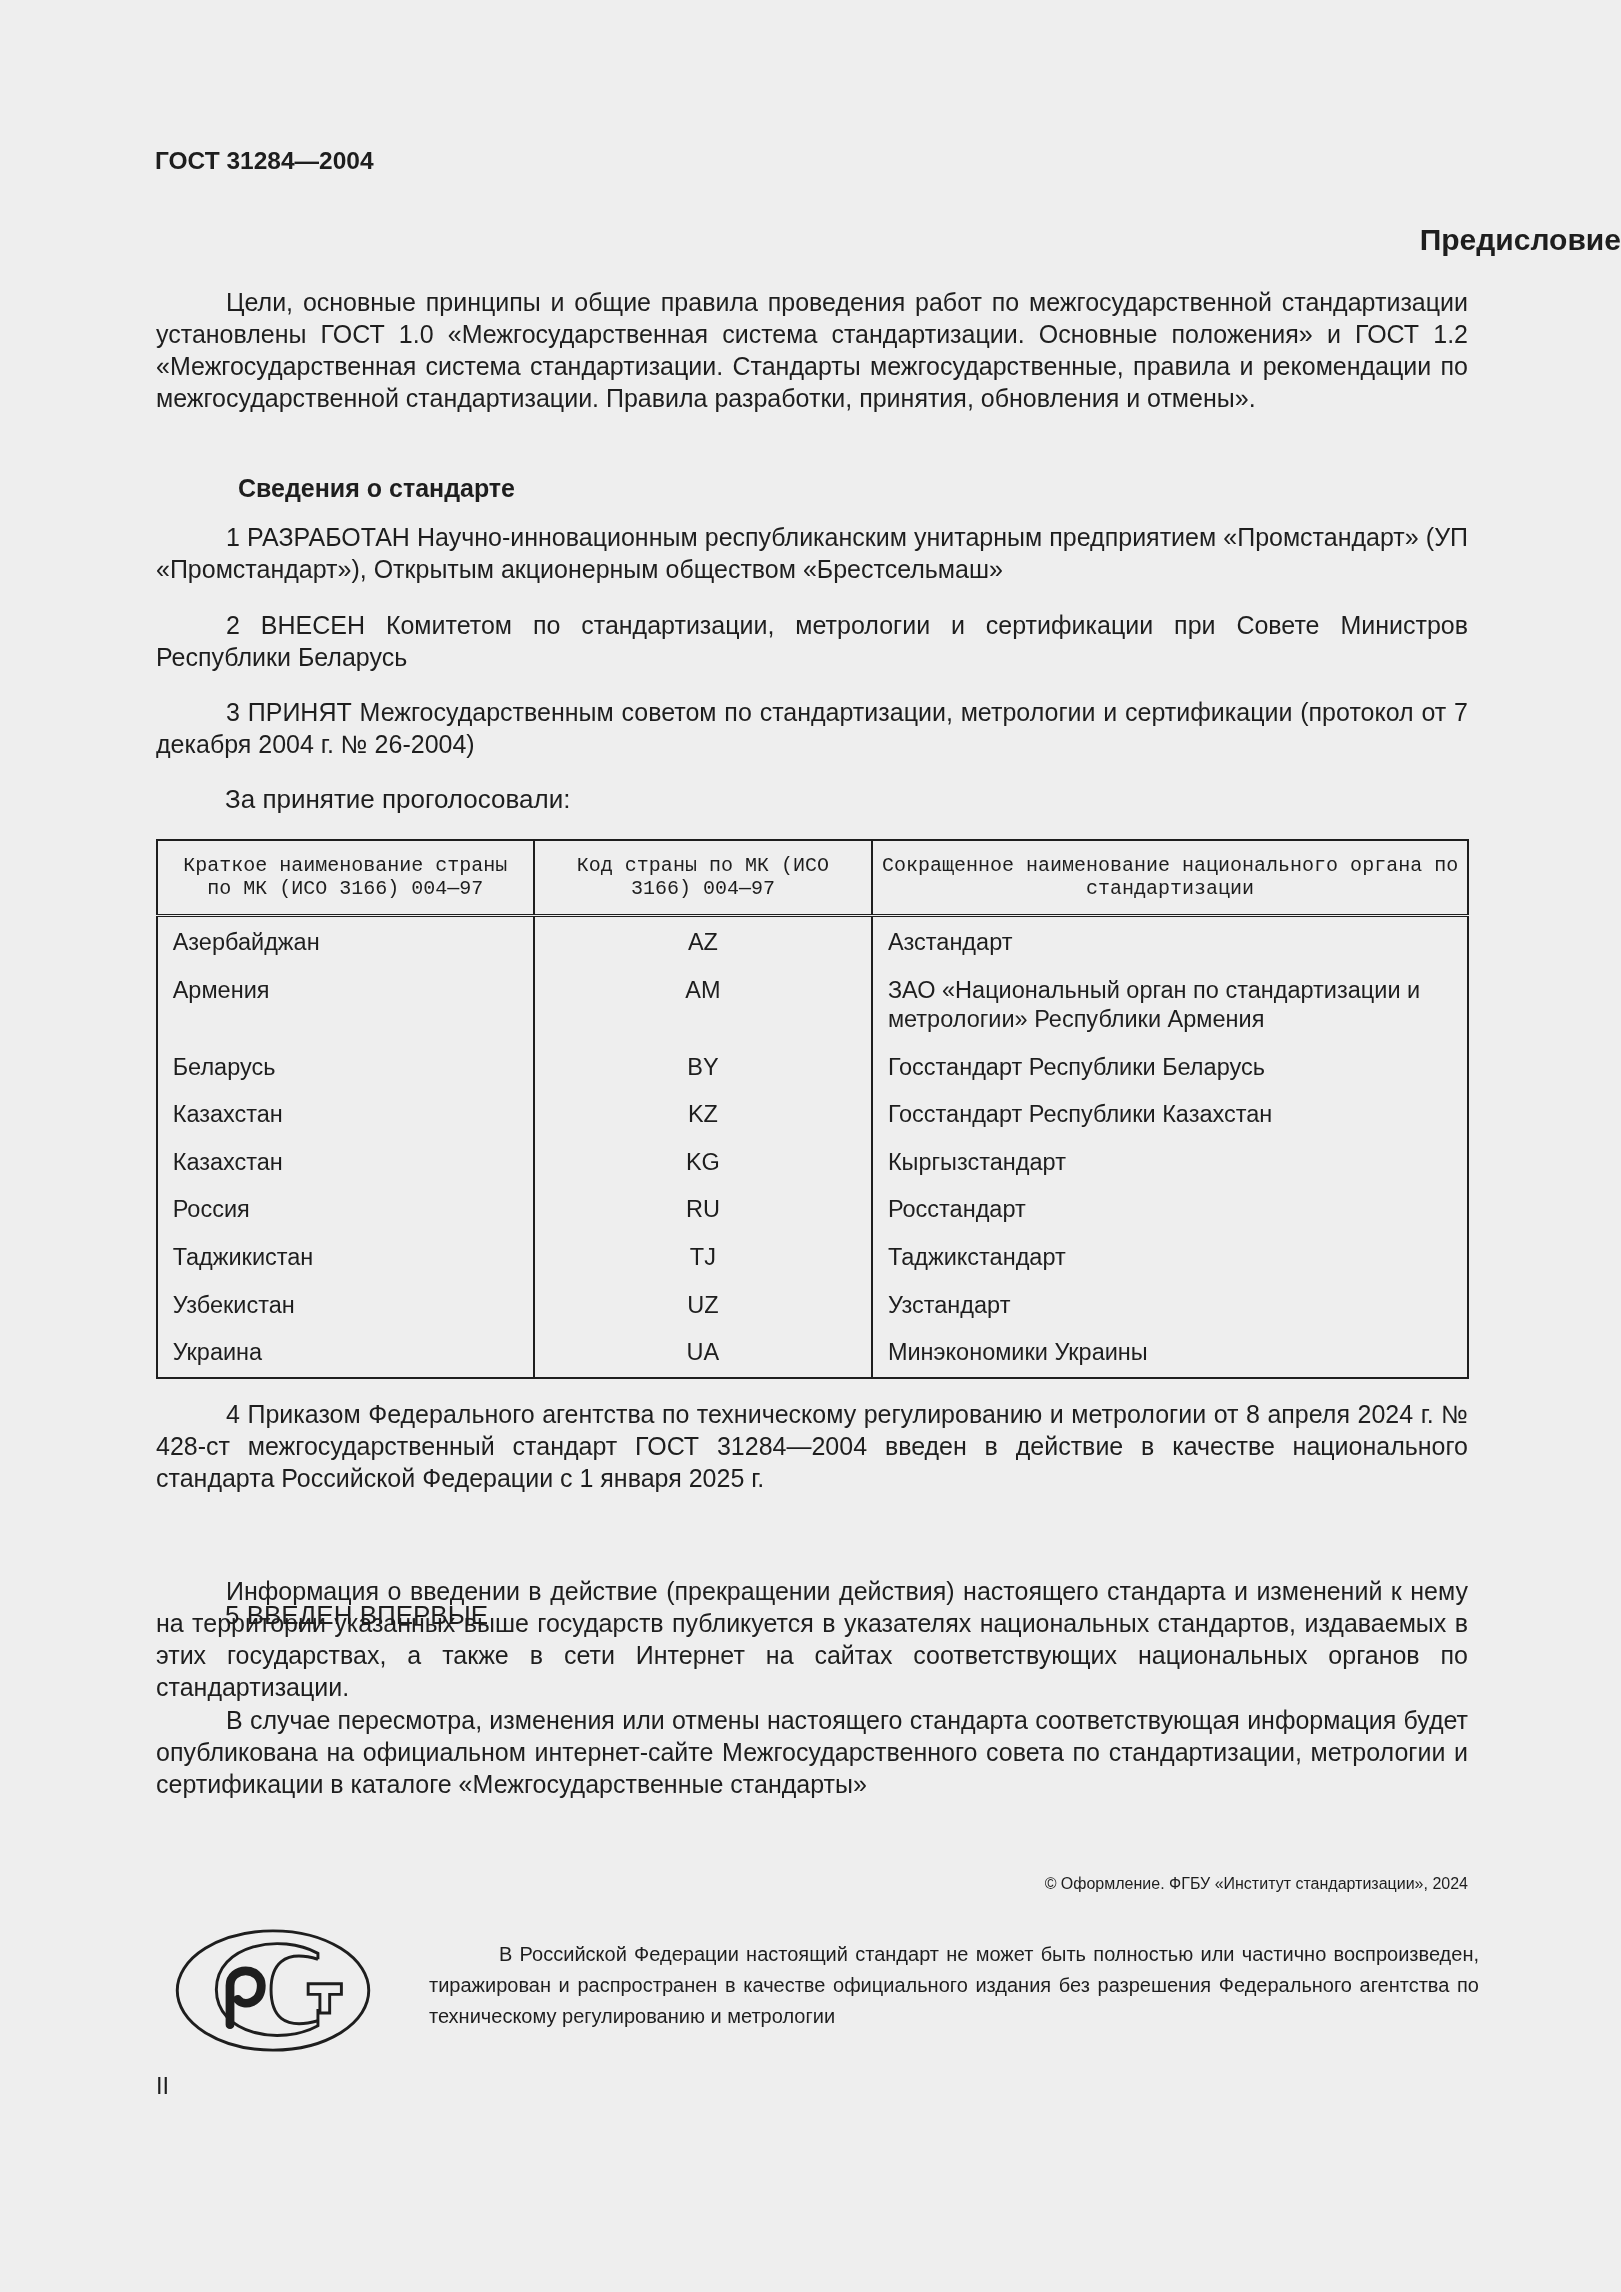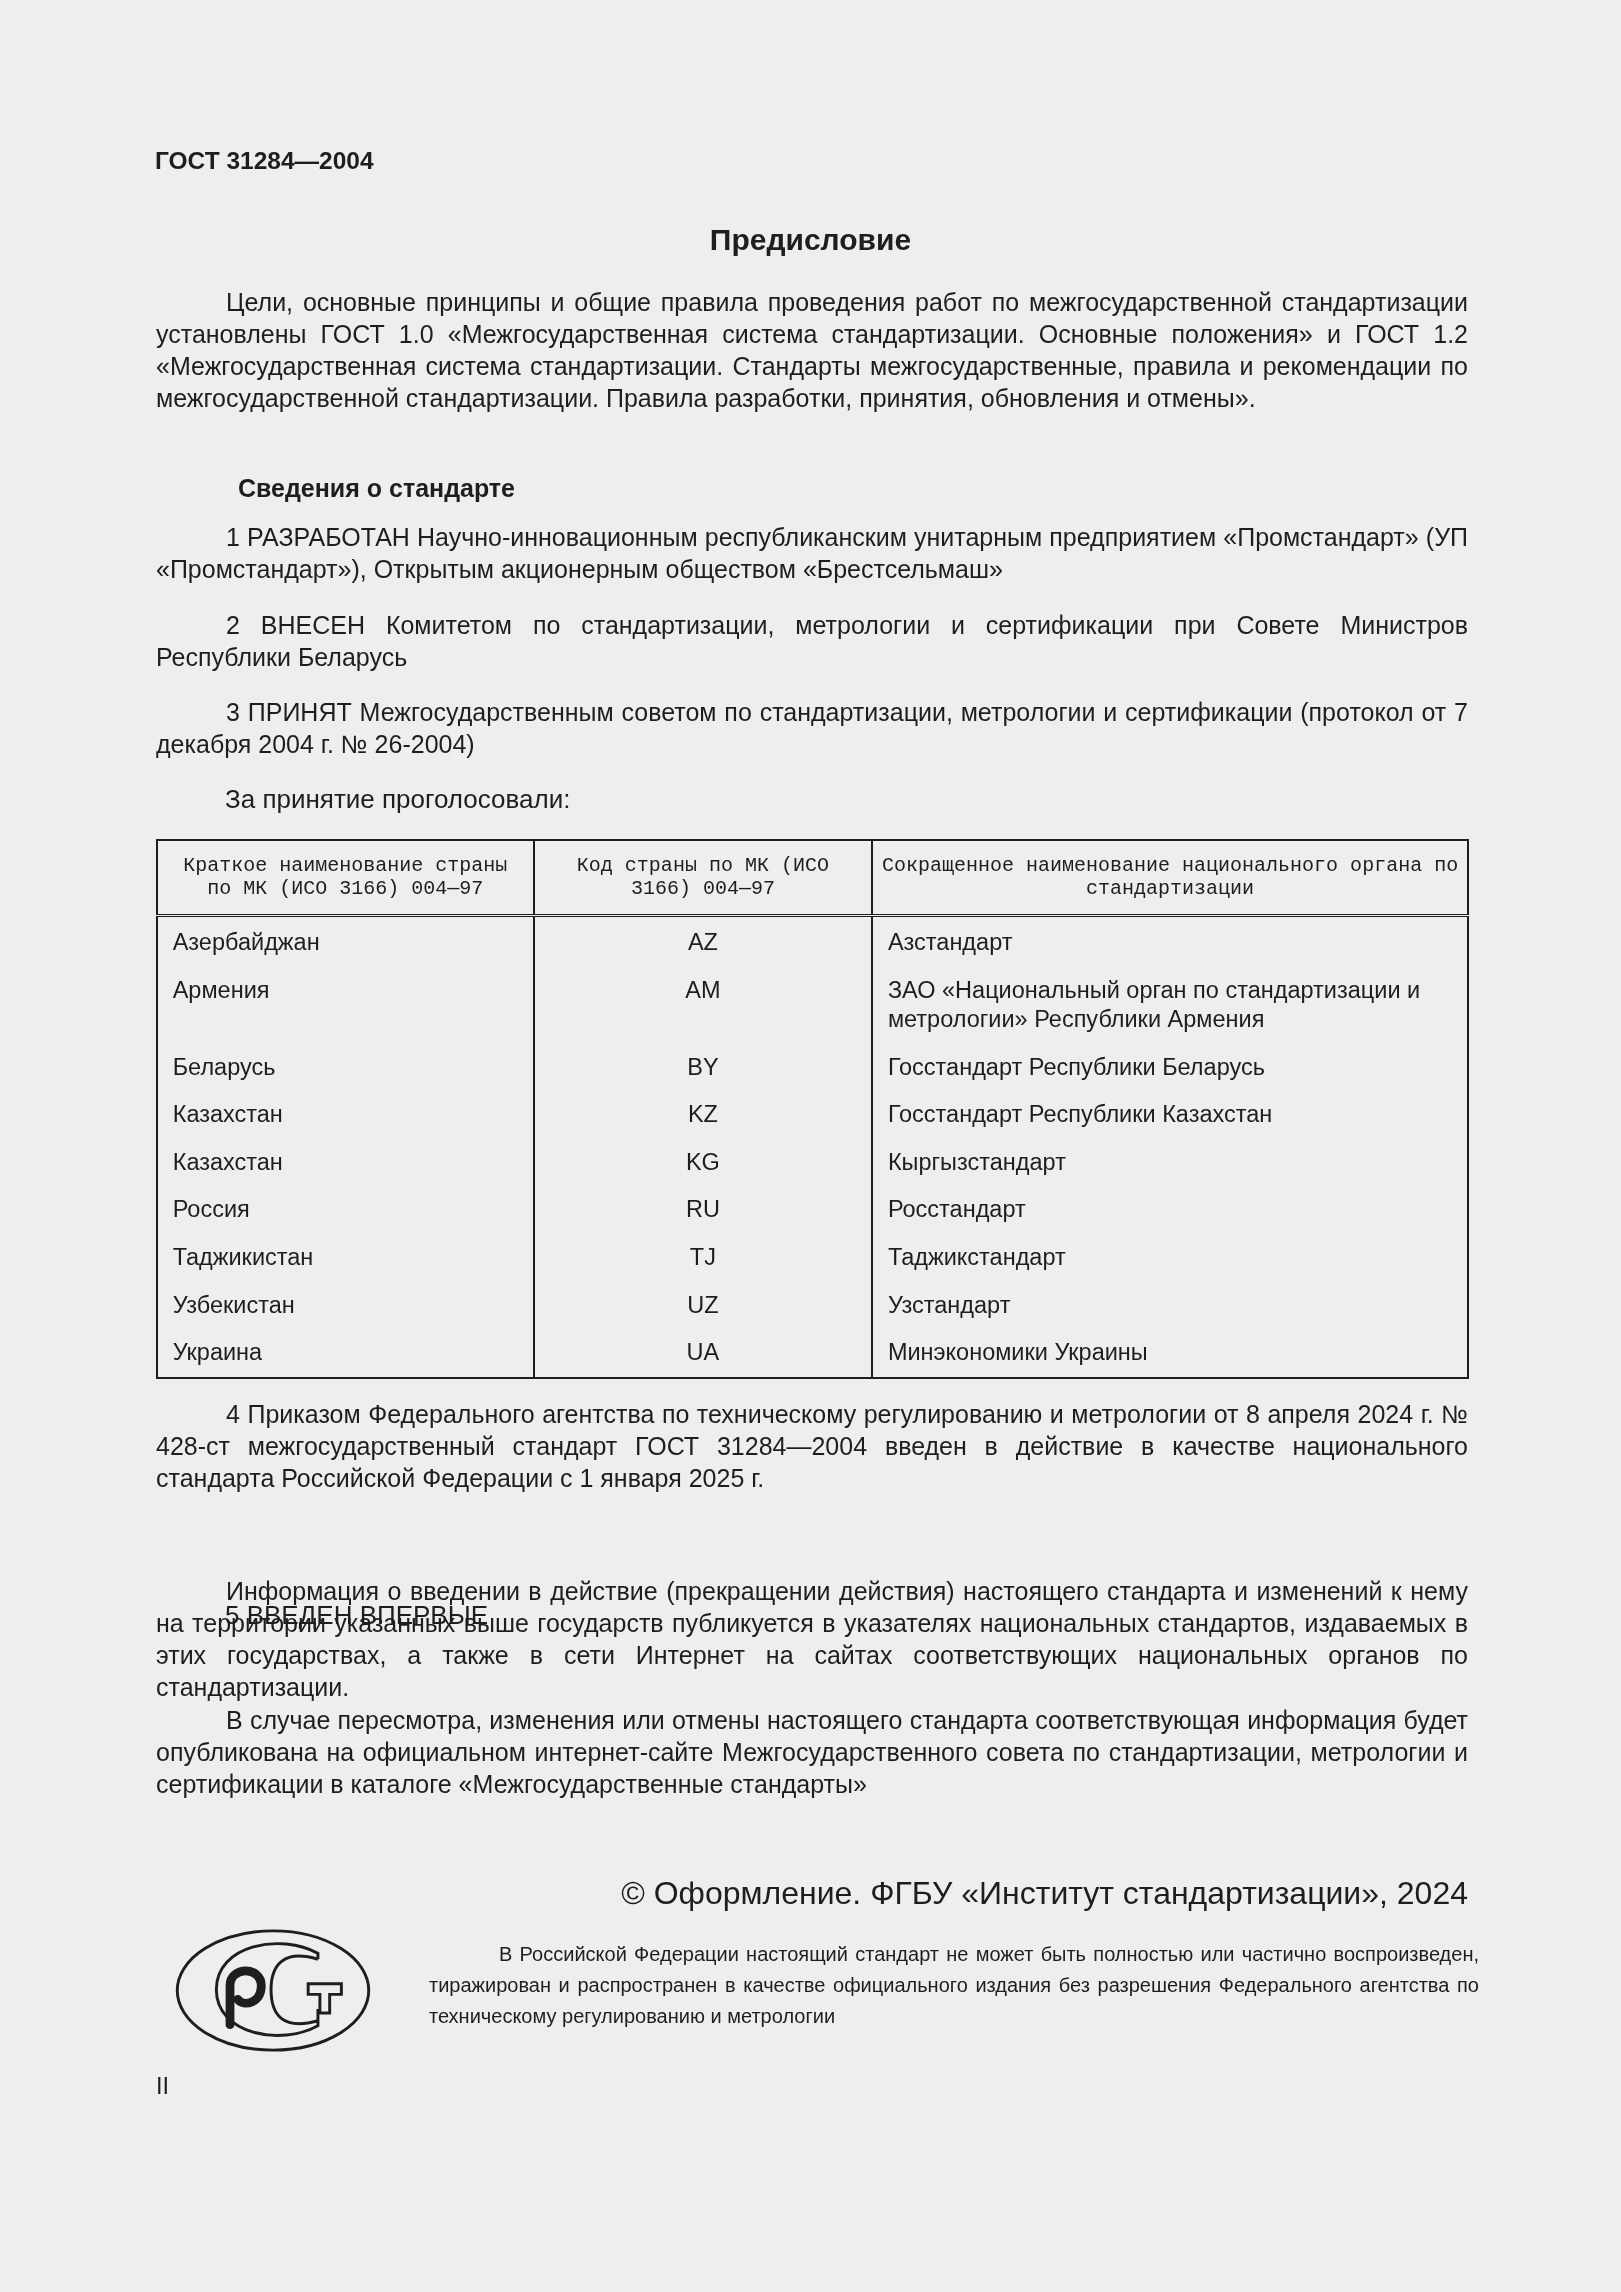--- a/index.html
+++ b/index.html
@@ -2,21 +2,21 @@
 <html><head>
 <meta charset="utf-8">
 <style>
   html, body { margin:0; padding:0; }
   body {
     width:1621px; height:2293px; background:#eeeeee; position:relative;
     font-family:"Liberation Sans", sans-serif; color:#1e1e1e; overflow:hidden;
   }
   .abs { position:absolute; }
   .doc-code { left:155px; top:147px; font-size:24.5px; font-weight:bold; }
-  .title { left:0; width:1621px; top:223px; text-align:center; font-size:30px; font-weight:bold; }
+  .title { left:0; width:1621px; top:223px; text-align:right; font-size:30px; font-weight:bold; }
   .para {
     left:156px; width:1312px; font-size:25px; line-height:32px; text-align:justify;
     text-indent:70px; margin:0;
   }
   .subhead { left:238px; font-size:25px; font-weight:bold; }
   .plain { left:225px; font-size:26px; }
   .italic { }
 
   table.votes {
     position:absolute; left:156px; top:839px; width:1313px;
@@ -30,21 +30,21 @@
   table.votes th:last-child, table.votes td:last-child { border-right:none; }
   table.votes td {
     border-right:2.9px solid #1e1e1e; vertical-align:top; line-height:29px;
     padding:8.8px 14.7px 9.8px; font-size:23.5px;
   }
   table.votes tr.first td { padding-top:11.8px; }
   table.votes td.code { text-align:center; }
   .col1 { width:359px; }
   .col2 { width:321px; }
 
-  .copyright { right:153px; top:1875px; font-size:32px; }
+  .copyright { right:153px; top:1875px; font-size:16px; }
   .logo { left:173px; top:1927px; }
   .notice { left:429px; width:1050px; top:1939px; font-size:20px; line-height:31px; text-align:justify; text-indent:70px; margin:0; }
   .pagenum { left:156px; top:2073px; font-size:23.5px; }
 </style>
 </head>
 <body>
 
 <div class="abs doc-code">ГОСТ 31284—2004</div>
 <div class="abs title">Предисловие</div>
 

